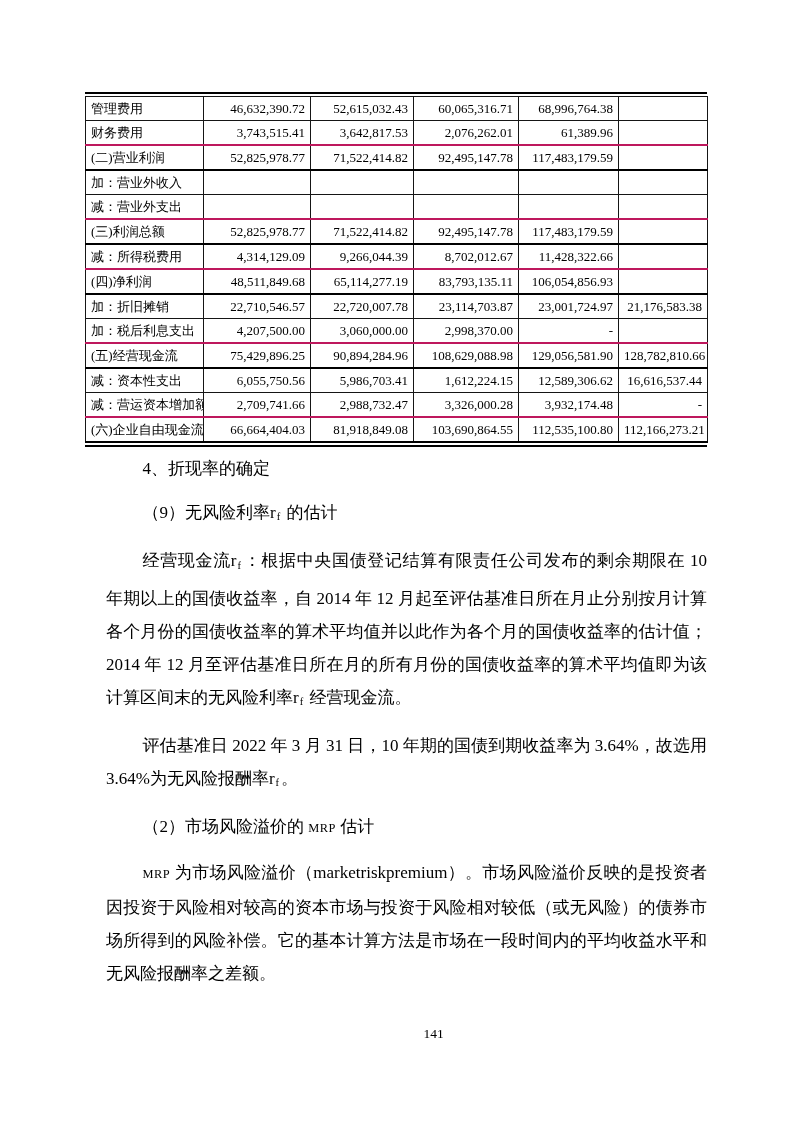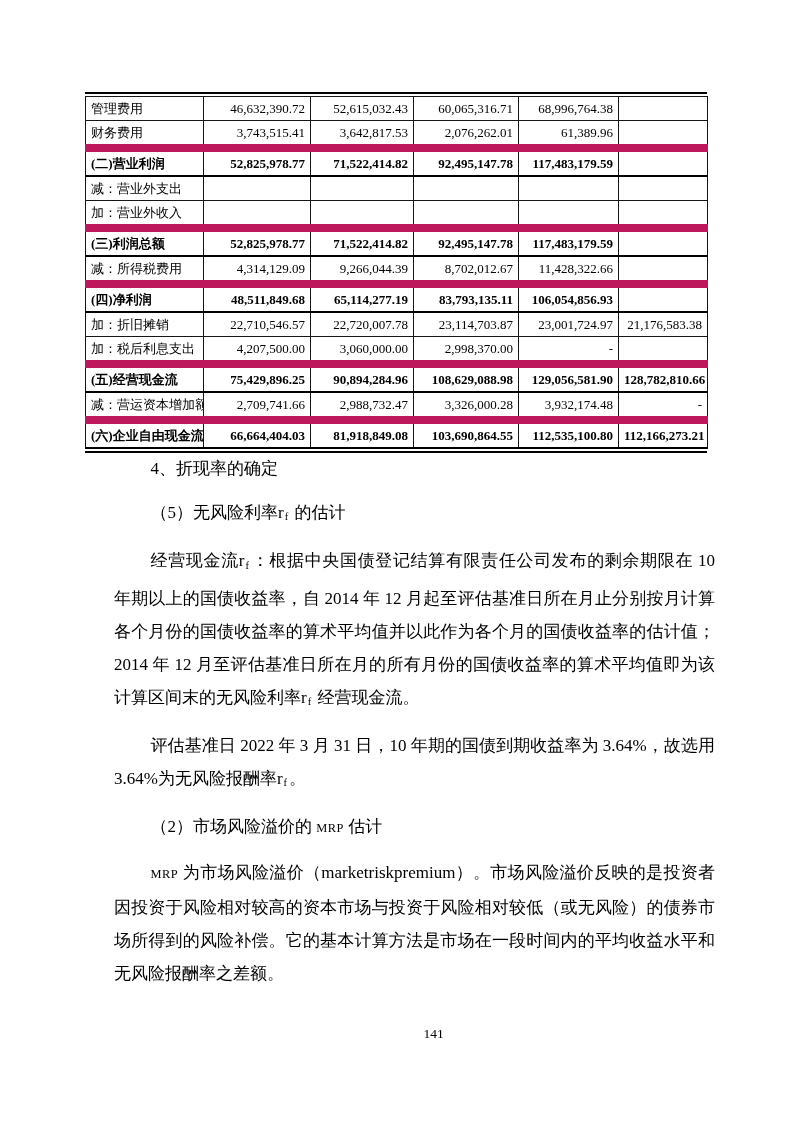--- a/index.html
+++ b/index.html
@@ -14,25 +14,25 @@
     border-bottom:2px solid #000; padding-bottom:2px;
   }
   table.fin { border-collapse:collapse; table-layout:fixed; width:622px; }
   table.fin td {
     border:1px solid #151515; height:23px; font-size:13px; line-height:15px;
     padding:0 5px; overflow:hidden; white-space:nowrap;
     font-family:"Liberation Serif","DejaVu Serif",serif;
   }
   table.fin td.lbl { text-align:left; }
   table.fin td.num { text-align:right; }
-  table.fin tr.bold td { font-weight:bold; border-top:8px solid #be185d; border-bottom:2px solid #000; }
+  table.fin tr.bold td { font-weight:normal; border-top:2px solid #be185d; border-bottom:2px solid #000; }
   
   .content {
     position:absolute; left:106px; top:452px; width:601px;
-    font-size:17px; line-height:33px;margin-left:8px;
+    font-size:17px; line-height:33px;
   }
   .block { margin:0 0 11px 0; text-indent:2.15em; }
   .block.p { text-align:justify; }
   .sub   { font-size:0.62em; vertical-align:-0.22em; padding:0 2px 0 1px; }
   .small { font-size:0.73em; letter-spacing:0.5px; }
   
   .page-number {
     position:absolute; left:0; top:1026px; width:100%;
     text-align:center; font-size:13.5px;margin-left:37px;
   }
@@ -71,29 +71,29 @@
           </tr>
           <tr class="bold">
             <td class="lbl">(二)营业利润</td>
             <td class="num">52,825,978.77</td>
             <td class="num">71,522,414.82</td>
             <td class="num">92,495,147.78</td>
             <td class="num">117,483,179.59</td>
             <td class="num"></td>
           </tr>
           <tr>
-            <td class="lbl">减：营业外支出</td>
+            <td class="lbl">加：营业外收入</td>
             <td class="num"></td>
             <td class="num"></td>
             <td class="num"></td>
             <td class="num"></td>
             <td class="num"></td>
           </tr>
           <tr>
-            <td class="lbl">加：营业外收入</td>
+            <td class="lbl">减：营业外支出</td>
             <td class="num"></td>
             <td class="num"></td>
             <td class="num"></td>
             <td class="num"></td>
             <td class="num"></td>
           </tr>
           <tr class="bold">
             <td class="lbl">(三)利润总额</td>
             <td class="num">52,825,978.77</td>
             <td class="num">71,522,414.82</td>
@@ -135,20 +135,28 @@
           </tr>
           <tr class="bold">
             <td class="lbl">(五)经营现金流</td>
             <td class="num">75,429,896.25</td>
             <td class="num">90,894,284.96</td>
             <td class="num">108,629,088.98</td>
             <td class="num">129,056,581.90</td>
             <td class="num">128,782,810.66</td>
           </tr>
           <tr>
+            <td class="lbl">减：资本性支出</td>
+            <td class="num">6,055,750.56</td>
+            <td class="num">5,986,703.41</td>
+            <td class="num">1,612,224.15</td>
+            <td class="num">12,589,306.62</td>
+            <td class="num">16,616,537.44</td>
+          </tr>
+          <tr>
             <td class="lbl">减：营运资本增加额</td>
             <td class="num">2,709,741.66</td>
             <td class="num">2,988,732.47</td>
             <td class="num">3,326,000.28</td>
             <td class="num">3,932,174.48</td>
             <td class="num">-</td>
           </tr>
           <tr class="bold">
             <td class="lbl">(六)企业自由现金流</td>
             <td class="num">66,664,404.03</td>
@@ -156,21 +164,21 @@
             <td class="num">103,690,864.55</td>
             <td class="num">112,535,100.80</td>
             <td class="num">112,166,273.21</td>
           </tr>
         </tbody>
     </table>
   </div>
 
   <div class="content">
       <div class="block h"><span>4、折现率的确定</span></div>
-      <div class="block h"><span>（5）无风险利率</span><span>r</span><span class="sub">f</span><span> 的估计</span></div>
+      <div class="block h"><span>（9）无风险利率</span><span>r</span><span class="sub">f</span><span> 的估计</span></div>
       <div class="block p"><span>经营现金流</span><span>r</span><span class="sub">f</span><span>：根据中央国债登记结算有限责任公司发布的剩余期限在 10 年期以上的国债收益率，自 2014 年 12 月起至评估基准日所在月止分别按月计算各个月份的国债收益率的算术平均值并以此作为各个月的国债收益率的估计值；2014 年 12 月至评估基准日所在月的所有月份的国债收益率的算术平均值即为该计算区间末的无风险利率</span><span>r</span><span class="sub">f</span><span> 经营现金流。</span></div>
       <div class="block p"><span>评估基准日 2022 年 3 月 31 日，10 年期的国债到期收益率为 3.64%，故选用 3.64%为无风险报酬率</span><span>r</span><span class="sub">f</span><span>。</span></div>
       <div class="block h"><span>（2）市场风险溢价的 </span><span class="small">MRP</span><span>  估计</span></div>
       <div class="block p"><span class="small">MRP</span><span> 为市场风险溢价（marketriskpremium）。市场风险溢价反映的是投资者因投资于风险相对较高的资本市场与投资于风险相对较低（或无风险）的债券市场所得到的风险补偿。它的基本计算方法是市场在一段时间内的平均收益水平和无风险报酬率之差额。</span></div>
     </div>
 
   <div class="page-number">141</div>
 
 </div>
 

